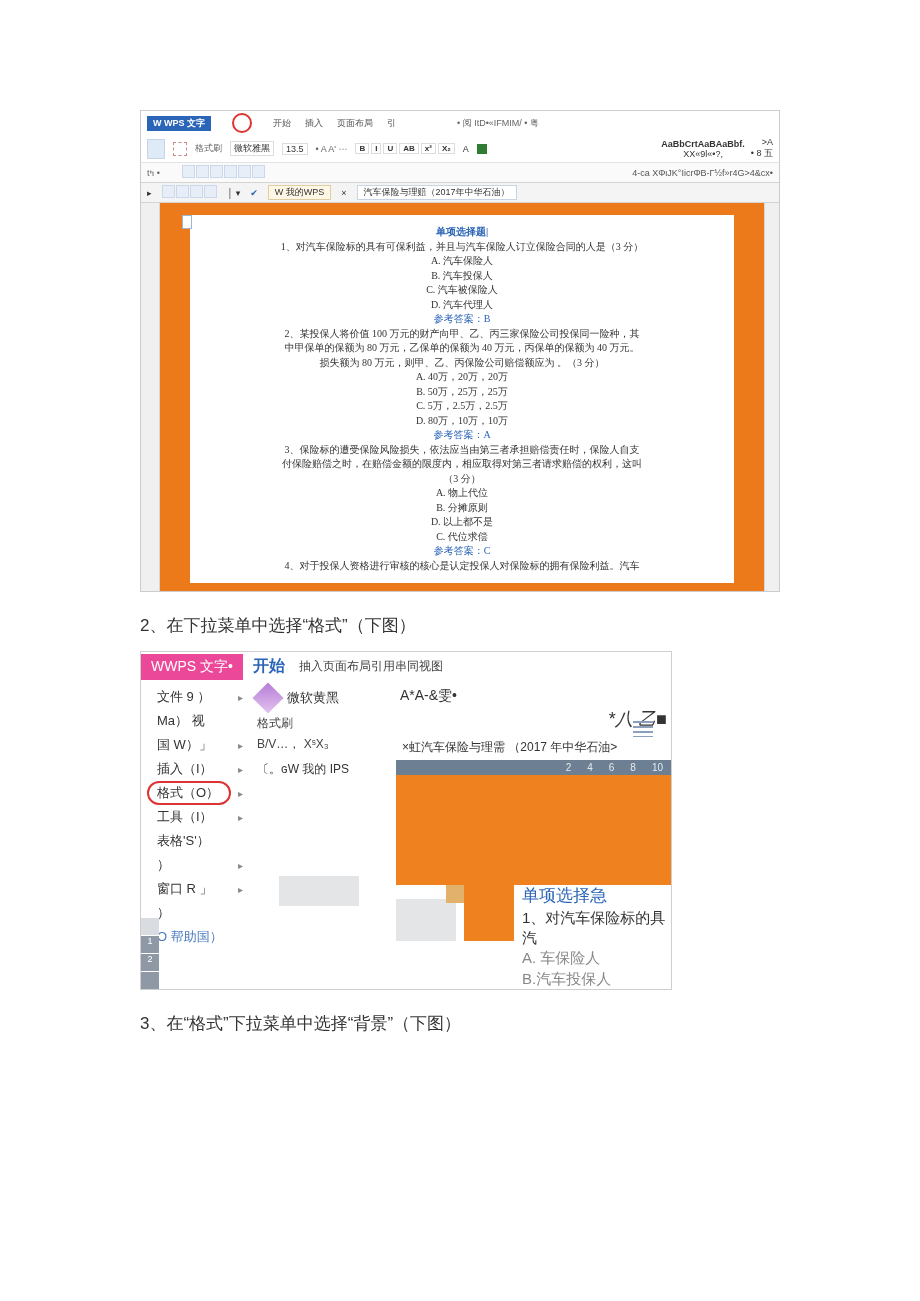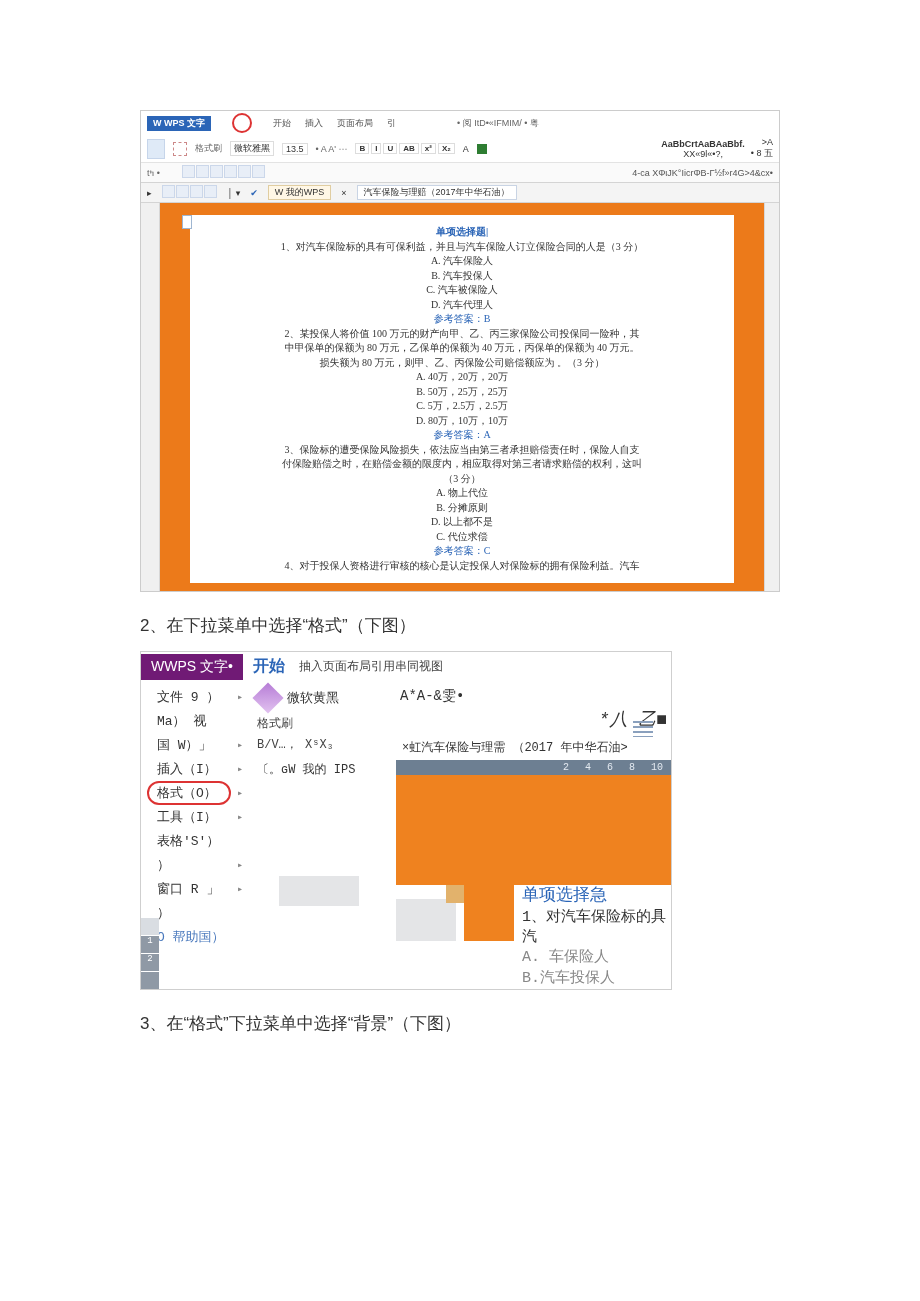--- a/index.html
+++ b/index.html
@@ -114,27 +114,27 @@
     border:1px solid #cfcfcf;
     font-size:12px;
     background:#fff;
     position:relative;
   }
   .wps2-top{
     display:flex;align-items:center;
     background:#fff;
   }
   .wps2-logo{
-    background:#701a75;color:#fff;padding:4px 10px;font-size:14px;
+    background:#ec4899;color:#fff;padding:4px 10px;font-size:14px;
   }
   .wps2-tabarea{
     display:flex;align-items:center;gap:14px;padding:4px 10px;flex:1;color:#444;
   }
   .wps2-tabarea .start{color:#2b65b7;font-weight:bold;font-size:16px;}
-  .wps2-body{display:flex;font-family:Liberation Mono, monospace;}
+  .wps2-body{display:flex;}
   .menu-col{
     width:110px;
     background:#fff;
     font-size:13px;
     padding:4px 0 30px 0;
   }
   .menu-item{
     display:flex;align-items:center;justify-content:space-between;
     padding:3px 8px 3px 16px;color:#333;
   }

